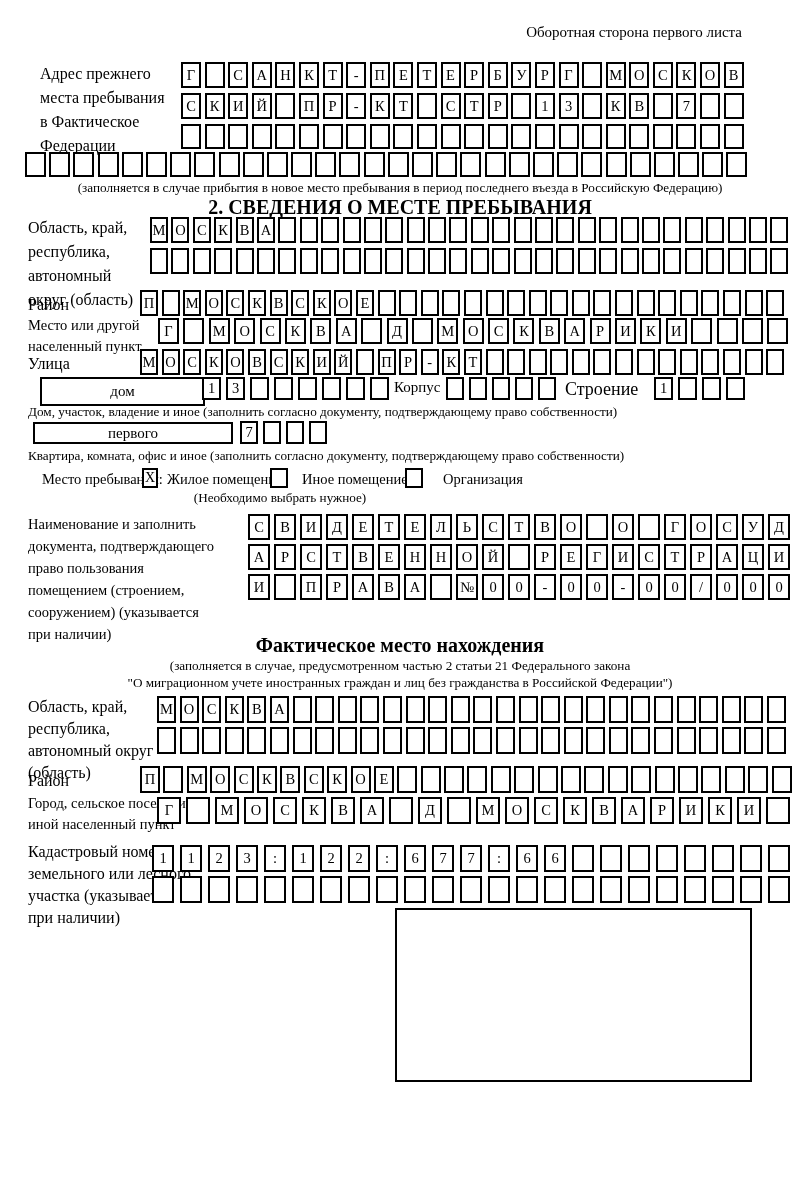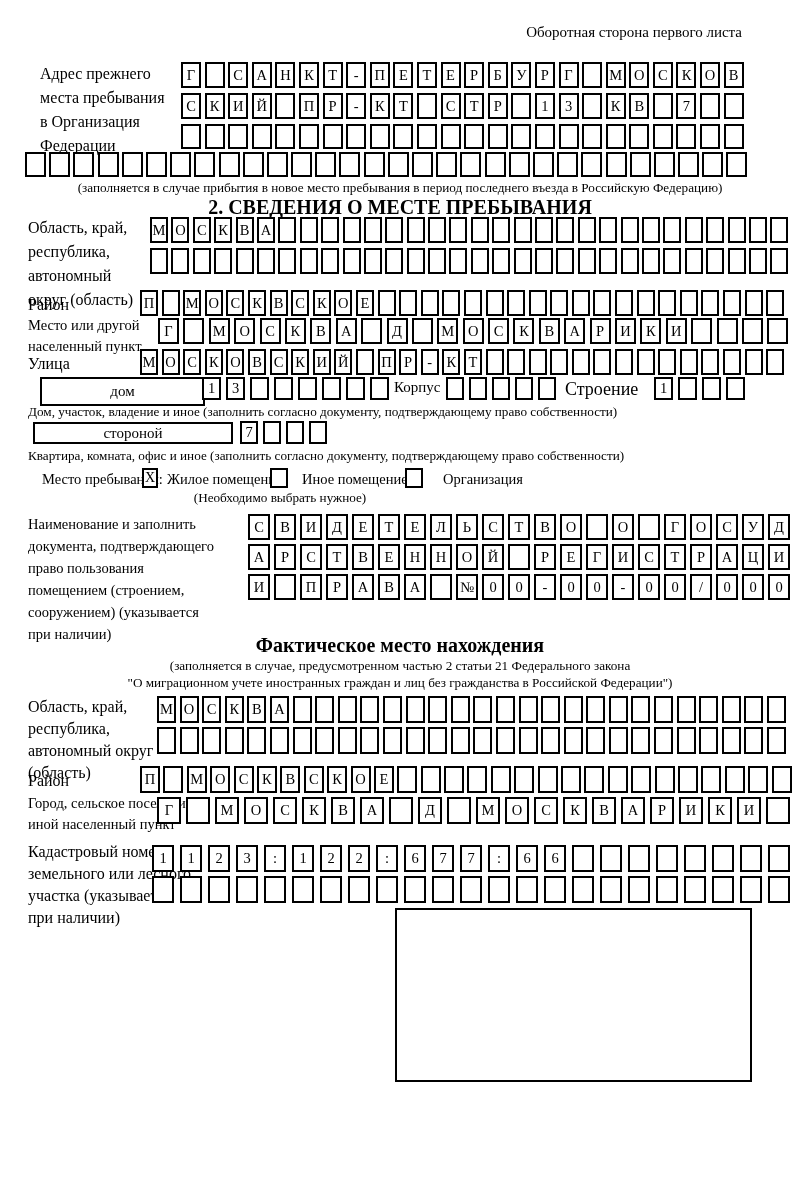--- a/index.html
+++ b/index.html
@@ -38,21 +38,21 @@
 </head>
 <body>
 
 <div class="page">
 
   <div class="abs note" style="top:24px; right:58px;">Оборотная сторона первого листа</div>
 
   <div class="abs lbl" style="left:40px; top:62px; width:150px;">
     <div>Адрес прежнего</div>
     <div>места пребывания</div>
-    <div>в Организация</div>
+    <div>в Фактическое</div>
     <div>Федерации</div>
   </div>
   <div class="abs cells" style="left:181px; top:62px; gap:3.6px; --w:20px; --h:26px;">
       <div class="cell">Г</div>
       <div class="cell"></div>
       <div class="cell">С</div>
       <div class="cell">А</div>
       <div class="cell">Н</div>
       <div class="cell">К</div>
       <div class="cell">Т</div>
@@ -354,21 +354,21 @@
     </div>
   <div class="abs inline-lbl" style="left:565px; top:379px; font-size:18px;">Строение</div>
   <div class="abs cells" style="left:654px; top:377px; gap:5px; --w:19px; --h:23px;">
       <div class="cell">1</div>
       <div class="cell"></div>
       <div class="cell"></div>
       <div class="cell"></div>
     </div>
   <div class="abs caption" style="left:28px; top:404px;">Дом, участок, владение и иное (заполнить согласно документу, подтверждающему право собственности)</div>
 
-  <div class="abs bigbox" style="left:33px; top:422px; width:200px; height:22px;">стороной</div>
+  <div class="abs bigbox" style="left:33px; top:422px; width:200px; height:22px;">первого</div>
   <div class="abs cells" style="left:240px; top:421px; gap:5px; --w:18px; --h:23px;">
       <div class="cell">7</div>
       <div class="cell"></div>
       <div class="cell"></div>
       <div class="cell"></div>
     </div>
   <div class="abs caption" style="left:28px; top:448px;">Квартира, комната, офис и иное (заполнить согласно документу, подтверждающему право собственности)</div>
 
   <div class="abs inline-lbl" style="left:42px; top:471px;">Место пребывания:</div>
   <div class="abs checkbox" style="left:142px; top:468px; width:16px; height:20px;">X</div>

